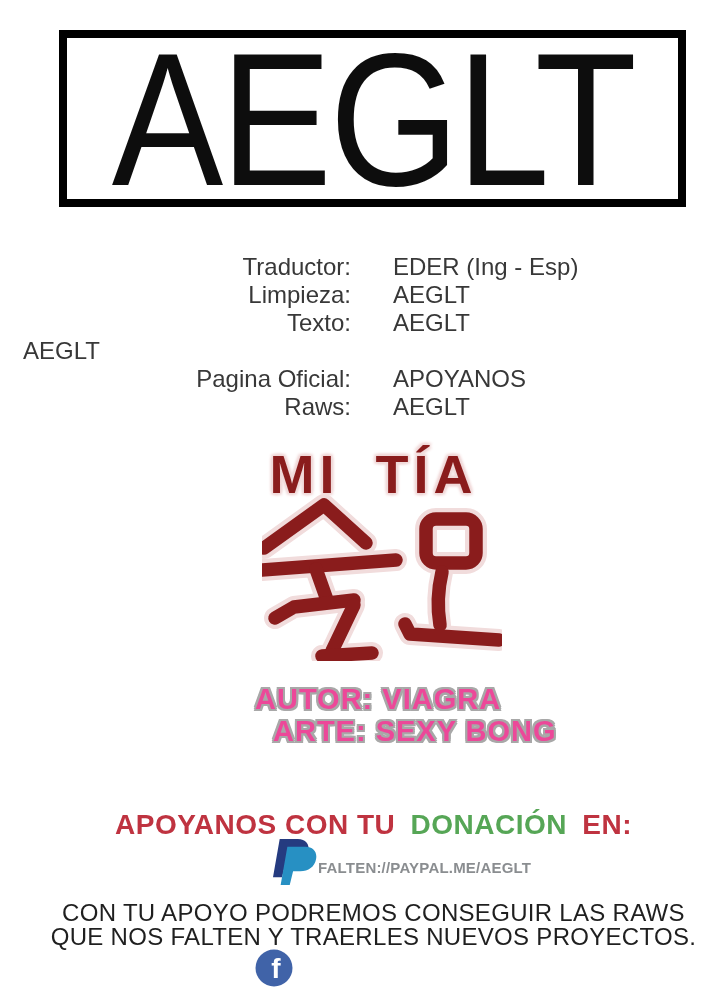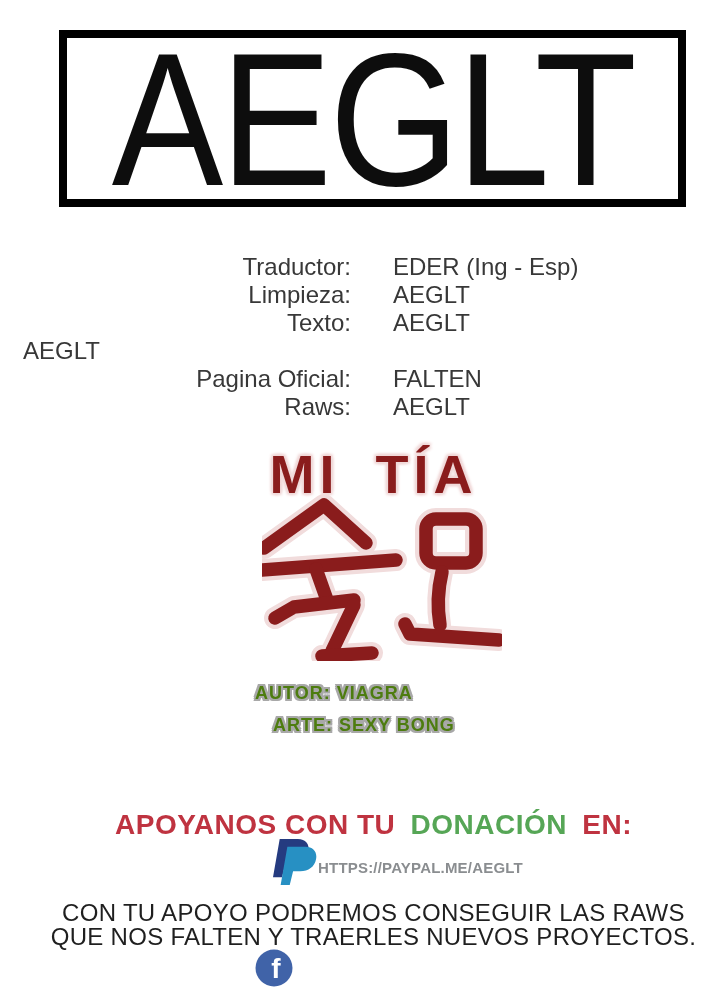--- a/index.html
+++ b/index.html
@@ -28,22 +28,22 @@
     font-size:54px;font-weight:700;letter-spacing:5px;word-spacing:16px;
     color:#8a1c1c;
     text-shadow:0 0 3px #f0d9d9,0 0 3px #f0d9d9,2px 2px 3px #f0d9d9,
       -2px -2px 3px #f0d9d9,2px -2px 3px #f0d9d9,-2px 2px 3px #f0d9d9;
   }
   .korean{position:absolute;left:248px;top:493px;width:240px;height:168px;}
   .korean path,.korean rect{fill:none;stroke-linecap:round;stroke-linejoin:round;}
   .korean .halo path,.korean .halo rect{stroke:#f1dcdc;stroke-width:22px;}
   .korean .ink path,.korean .ink rect{stroke:#8a1c1c;stroke-width:13.5px;}
   .byline{
-    position:absolute;font-size:18px;font-weight:700;letter-spacing:1px;
-    color:#4d7c0f;white-space:nowrap;
+    position:absolute;font-size:29px;font-weight:700;letter-spacing:1px;
+    color:#ec4899;white-space:nowrap;
     text-shadow:-2px 0 0 #a8a8a8,2px 0 0 #a8a8a8,0 -2px 0 #a8a8a8,0 2px 0 #a8a8a8,
       -2px -2px 0 #a8a8a8,2px 2px 0 #a8a8a8,-2px 2px 0 #a8a8a8,2px -2px 0 #a8a8a8;
   }
   .byline.author{left:241px;top:683px;}
   .byline.artist{left:259px;top:715px;}
   
   .donate-line{
     position:absolute;left:0;top:809px;width:719px;text-align:center;
     font-size:28px;font-weight:700;letter-spacing:.5px;white-space:nowrap;
   }
@@ -85,21 +85,21 @@
     </div>
     <div class="credit-row">
       <span class="credit-label">Texto:</span>
       <span class="credit-value">AEGLT</span>
     </div>
     <div class="credit-row">
       <span class="credit-value">AEGLT</span>
     </div>
     <div class="credit-row">
       <span class="credit-label">Pagina Oficial:</span>
-      <span class="credit-value">FALTEN</span>
+      <span class="credit-value">APOYANOS</span>
     </div>
     <div class="credit-row">
       <span class="credit-label">Raws:</span>
       <span class="credit-value">AEGLT</span>
     </div>
   </div>
 
   <div class="title-es">MI TÍA</div>
 
   <svg class="korean" viewBox="0 0 240 168" role="img" aria-label="숙모">
@@ -136,21 +136,21 @@
     <span class="donate-red">EN:</span>
   </div>
 
   <svg class="paypal-icon" viewBox="0 0 46 50">
     <defs>
       <path id="pp" d="M7,0 L26,0 C34,0 38.5,5.5 37,13 C35.5,21 29,25.5 20.5,25.5 L13,25.5 L9.5,40 L0,40 Z"></path>
     </defs>
     <use href="#pp" fill="#253b80" x="0" y="0"></use>
     <use href="#pp" fill="#2790c3" x="8" y="8"></use>
   </svg>
-  <div class="paypal-url">HTTPS://PAYPAL.ME/AEGLT</div>
+  <div class="paypal-url">FALTEN://PAYPAL.ME/AEGLT</div>
 
   <div class="support-text">
     <div>CON TU APOYO PODREMOS CONSEGUIR LAS RAWS</div>
     <div>QUE NOS FALTEN Y TRAERLES NUEVOS PROYECTOS.</div>
   </div>
 
   <svg class="facebook-icon" viewBox="0 0 38 38">
     <circle cx="19" cy="19" r="18.5" fill="#4063a8"></circle>
     <text x="21" y="29" text-anchor="middle" font-family="Liberation Sans, sans-serif" font-size="28" font-weight="bold" fill="#ffffff">f</text>
   </svg>

